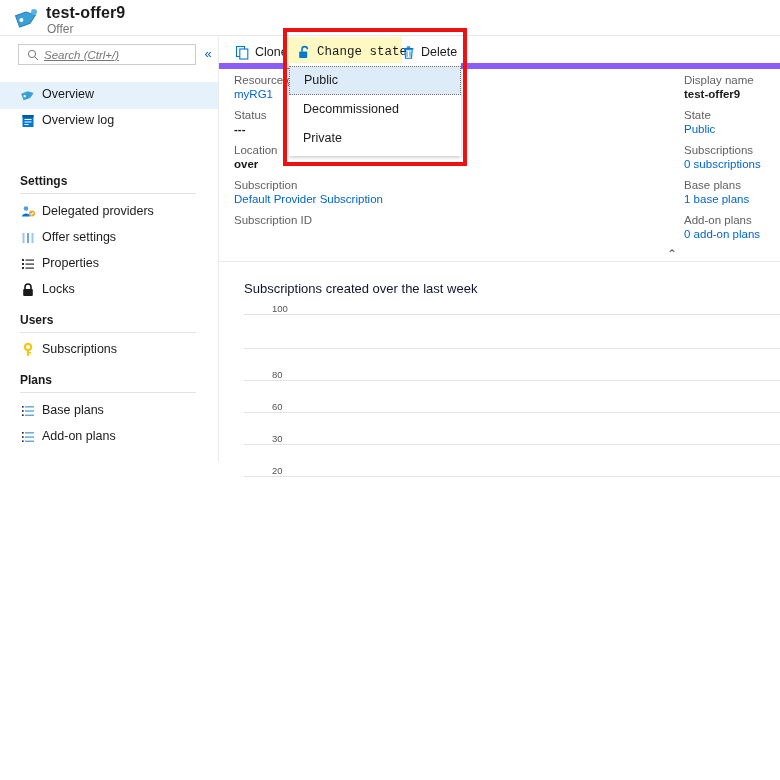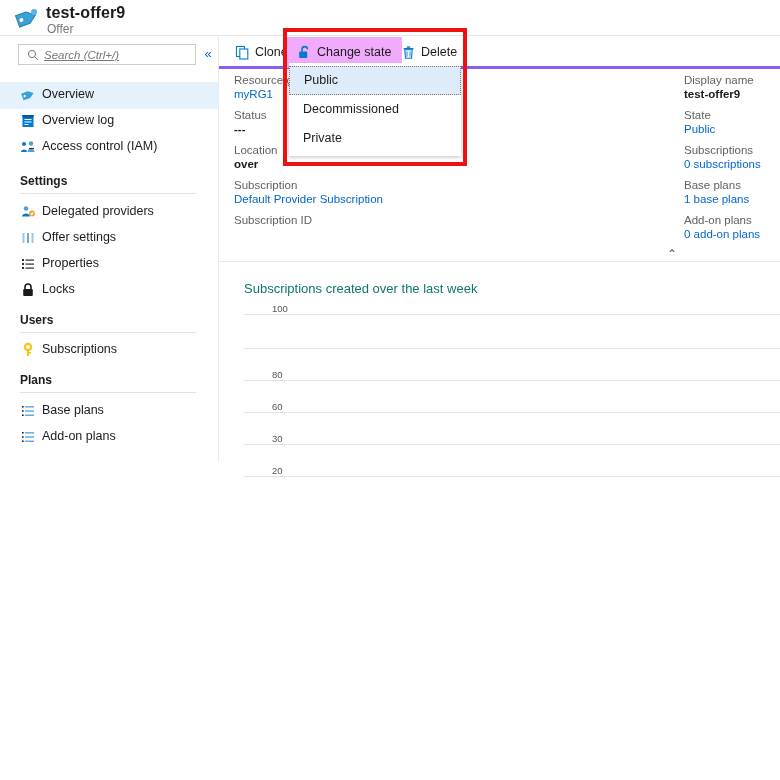--- a/index.html
+++ b/index.html
@@ -144,31 +144,31 @@
   .content {
     position: absolute;
     left: 219px; top: 37px;
     width: 561px;
     height: 743px;
   }
   .toolbar {
     position: absolute;
     left: 0; top: 0;
     width: 561px; height: 32px;
-    border-bottom: 3px solid #8b5cf6;
+    border-bottom: 6px solid #8b5cf6;
     box-sizing: border-box;
   }
   .tb-btn {
     position: absolute;
     top: 0;
     height: 31px;
     cursor: pointer;
     white-space: nowrap;
   }
-  .tb-btn.active { background: #f0abfc; }
+  .tb-btn.active { background: #fef9c3; font-family: Liberation Mono, monospace; }
   .tb-btn .tb-icon {
     position: absolute;
     left: 10px; top: 8px;
     width: 15px; height: 15px;
   }
   .tb-btn .tb-label {
     position: absolute;
     left: 30px; top: 8px;
     font-size: 12.5px;
     color: #1b1b1b;
@@ -216,21 +216,21 @@
   .chart-card {
     position: absolute;
     left: 0; top: 232px;
     width: 561px; height: 240px;
     background: #ffffff;
   }
   .chart-title {
     position: absolute;
     left: 25px; top: 12px;
     font-size: 13px;
-    color: #0f766e;
+    color: #0f172a;
   }
   .chart-plot {
     position: absolute;
     left: 25px; top: 45px;
     width: 536px; height: 180px;
   }
   .gridline {
     position: absolute;
     left: 0;
     width: 536px; height: 1px;
@@ -331,32 +331,20 @@
         <rect x="2.5" y="2" width="11" height="12" fill="#0078d4"></rect>
         <rect x="2.5" y="2" width="11" height="2.5" fill="#005a9e"></rect>
         <rect x="4.5" y="6" width="7" height="1" fill="#ffffff"></rect>
         <rect x="4.5" y="8.5" width="7" height="1" fill="#ffffff"></rect>
         <rect x="4.5" y="11" width="4" height="1" fill="#ffffff"></rect>
       </svg>
     </span>
     <span class="ni-label">Overview log</span>
   </div>
 
-  <div class="nav-item" style="top:97px">
-    <span class="ni-icon">
-      <svg width="16" height="16" viewBox="0 0 16 16">
-        <circle cx="4" cy="5" r="2" fill="#0078d4"></circle>
-        <path d="M1 13 C1 9.6 7 9.6 7 13 Z" fill="#0078d4"></path>
-        <circle cx="11" cy="4.5" r="2.2" fill="#50a0d8"></circle>
-        <path d="M7.5 13 C7.5 8.8 14.5 8.8 14.5 13 Z" fill="#50a0d8"></path>
-        <rect x="9" y="9" width="5" height="1" fill="#2b2b2b"></rect>
-      </svg>
-    </span>
-    <span class="ni-label">Access control (IAM)</span>
-  </div>
 
   <div class="nav-group" style="top:137px">
     <span class="ng-title">Settings</span>
     <div class="ng-rule"></div>
   </div>
 
   <div class="nav-item" style="top:162px">
     <span class="ni-icon">
       <svg width="16" height="16" viewBox="0 0 16 16">
         <circle cx="6" cy="4.5" r="2.3" fill="#50a0d8"></circle>

